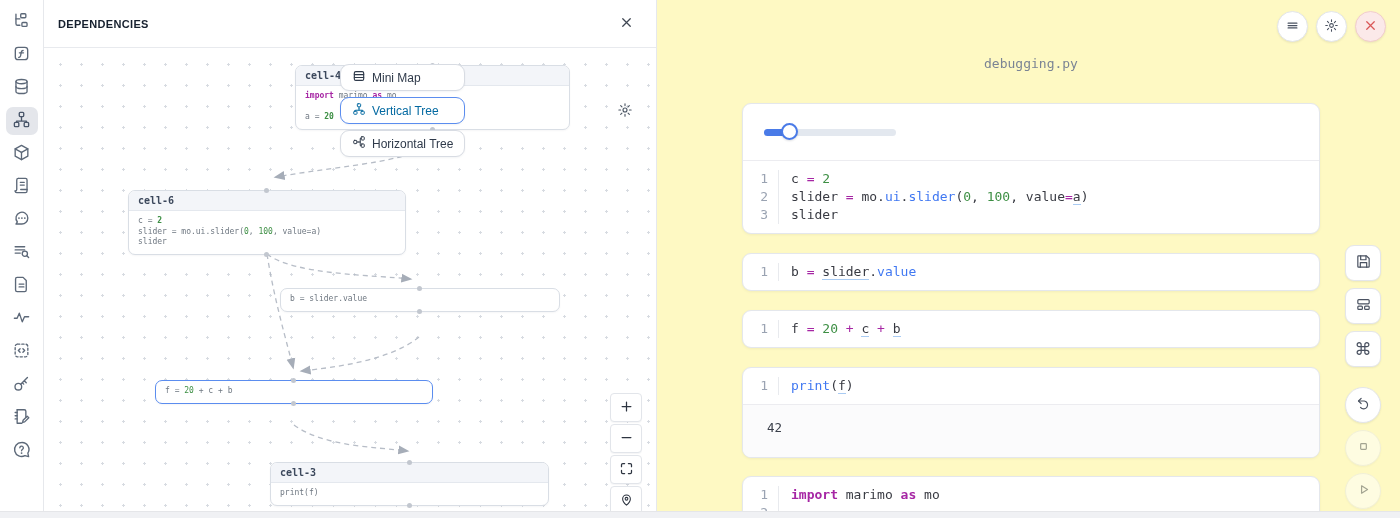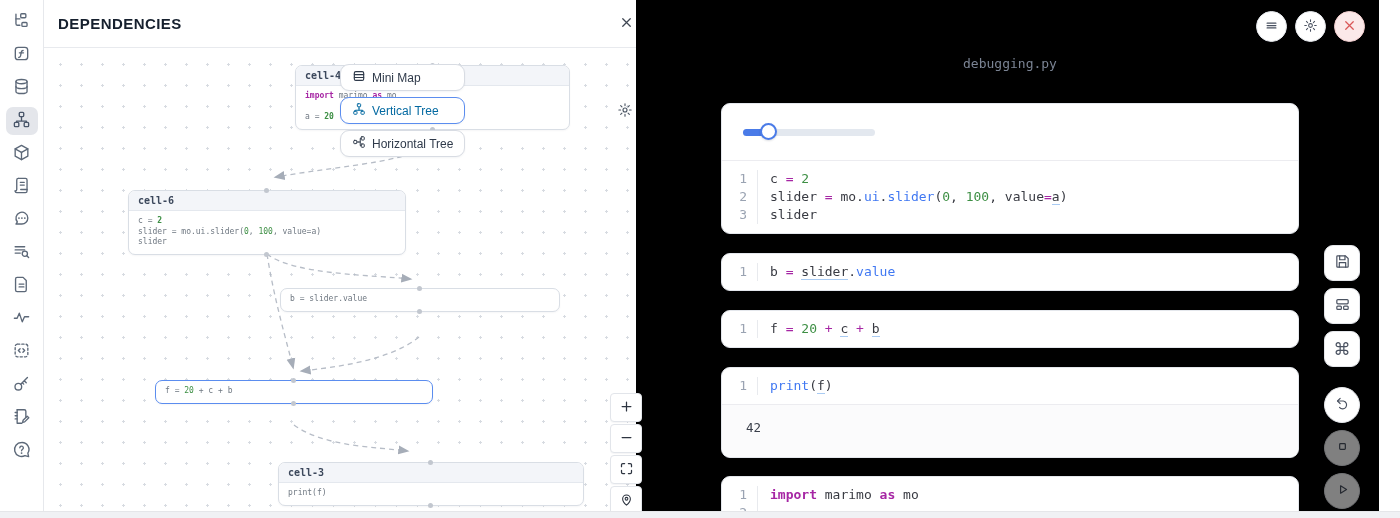--- a/index.html
+++ b/index.html
@@ -9,21 +9,21 @@
   
   .rail { position:absolute; left:0; top:0; width:44px; height:518px; background:#fff; border-right:1px solid #e6e8ec;
           display:flex; flex-direction:column; align-items:center; padding-top:8px; gap:5px; z-index:30; }
   .rail-item { width:32px; height:28px; border:none; background:transparent; border-radius:7px; display:flex; align-items:center; justify-content:center; color:#5c6878; cursor:pointer; }
   .rail-item.active { background:#e4e6eb; color:#49566a; }
   .rail-item svg { width:19px; height:19px; }
 
   
   .panel { position:absolute; left:44px; top:0; width:613px; height:518px; background:#fff; border-right:1px solid #e6e8ec; }
   .panel-header { position:relative; height:48px; border-bottom:1px solid #e8eaee; display:flex; align-items:center; padding:0 14px; }
-  .panel-title { font-size:15px; font-weight:bold; letter-spacing:.03em; color:#16202e; }
+  .panel-title { font-size:11px; font-weight:bold; letter-spacing:.03em; color:#16202e; }
   .panel-close { position:absolute; right:20px; top:14px; width:20px; height:20px; border:none; background:transparent; color:#3f4652; cursor:pointer; display:flex; align-items:center; justify-content:center; }
   .panel-close svg { width:15px; height:15px; }
 
   .graph { position:absolute; left:0; top:48px; width:612px; height:470px; overflow:hidden;
            background-image:radial-gradient(circle, #d7dbe1 1px, transparent 1.3px); background-size:21px 21px; background-position:6px 6px; }
   .edges { position:absolute; left:0; top:0; z-index:1; }
   .edge { fill:none; stroke:#b7bdc7; stroke-width:1.3; stroke-dasharray:5 4; }
 
   .gnode { position:absolute; background:#fff; border:1px solid #d9dee5; border-radius:7px; z-index:2; box-shadow:0 1px 2px rgba(20,30,50,.04); }
   .gnode.selected { border:1.5px solid #5b8def; }
@@ -39,21 +39,21 @@
   .gbtn svg { width:14px; height:14px; }
   .gbtn.active { border:1.5px solid #5b8def; color:#0369a1; }
   .graph-gear { position:absolute; left:572px; top:54px; width:18px; height:18px; color:#4b5563; background:transparent; border:none; cursor:pointer; z-index:5; }
   .graph-gear svg { width:16px; height:16px; }
 
   .zoomctrl { position:absolute; left:566px; top:345px; width:32px; display:flex; flex-direction:column; gap:2px; z-index:5; }
   .zbtn { width:32px; height:29px; background:#fff; border:1px solid #e2e5ea; border-radius:4px; color:#2d3440; display:flex; align-items:center; justify-content:center; cursor:pointer; box-shadow:0 1px 1px rgba(20,30,50,.04); }
   .zbtn svg { width:15px; height:15px; }
 
   
-  .notebook { position:absolute; left:636px; top:0; width:743px; height:518px; background:#000000; }
+  .notebook { position:absolute; left:657px; top:0; width:743px; height:518px; background:#fef9c3; }
   .topbtns { position:absolute; top:11px; right:14px; display:flex; gap:8px; z-index:5; }
   .cbtn { width:31px; height:31px; border-radius:50%; background:#fff; border:1px solid #e3e6ea; color:#4a5261; display:flex; align-items:center; justify-content:center; cursor:pointer; box-shadow:0 1px 2px rgba(20,30,50,.08); }
   .cbtn svg { width:15px; height:15px; }
   .cbtn.danger { background:#fbe9e9; border-color:#f2cdcd; color:#d95757; }
 
   .filename { position:absolute; top:56px; left:85px; width:578px; text-align:center; font-family:"DejaVu Sans Mono", monospace; font-size:13px; color:#7b8494; }
 
   .cells { position:absolute; left:85px; top:0; width:578px; height:518px; }
   .cell { position:absolute; left:0; width:578px; background:#fff; border:1px solid #e4e7ec; border-radius:9px; box-shadow:0 1px 3px rgba(16,24,40,.05); overflow:hidden; }
   .slider-zone { height:57px; display:flex; align-items:center; padding-left:21px; border-bottom:1px solid #ececf0; }
@@ -274,21 +274,21 @@
         <div class="gnode" style="left: 84px; top: 142px; width: 278px;">
           <div class="gnode-head">cell-6</div>
           <div class="gnode-body"><div class="gnode-line"><span class="tk-d">c </span><span class="tk-d">= </span><span class="tk-nb">2</span></div><div class="gnode-line"><span class="tk-d">slider = mo.ui.slider(</span><span class="tk-n">0</span><span class="tk-d">, </span><span class="tk-n">100</span><span class="tk-d">, value=a)</span></div><div class="gnode-line"><span class="tk-d">slider</span></div></div>
         </div>
         <div class="gnode" style="left: 236px; top: 240px; width: 280px;">
           <div class="gnode-body"><div class="gnode-line"><span class="tk-d">b = slider.value</span></div></div>
         </div>
         <div class="gnode selected" style="left: 111px; top: 332px; width: 278px;">
           <div class="gnode-body"><div class="gnode-line"><span class="tk-d">f </span><span class="tk-d">= </span><span class="tk-n">20</span><span class="tk-d"> + c + b</span></div></div>
         </div>
-        <div class="gnode" style="left: 234px; top: 414px; width: 306px;">
+        <div class="gnode" style="left: 226px; top: 414px; width: 279px;">
           <div class="gnode-head">cell-3</div>
           <div class="gnode-body"><div class="gnode-line"><span class="tk-d">print(f)</span></div></div>
         </div>
       </div>
   </section>
 
   <main class="notebook">
     <div class="topbtns" id="topbtns">
         <button class="cbtn">
           <span class=""><svg viewBox="0 0 24 24" fill="none" stroke="currentColor" stroke-width="1.7" stroke-linecap="round" stroke-linejoin="round">

